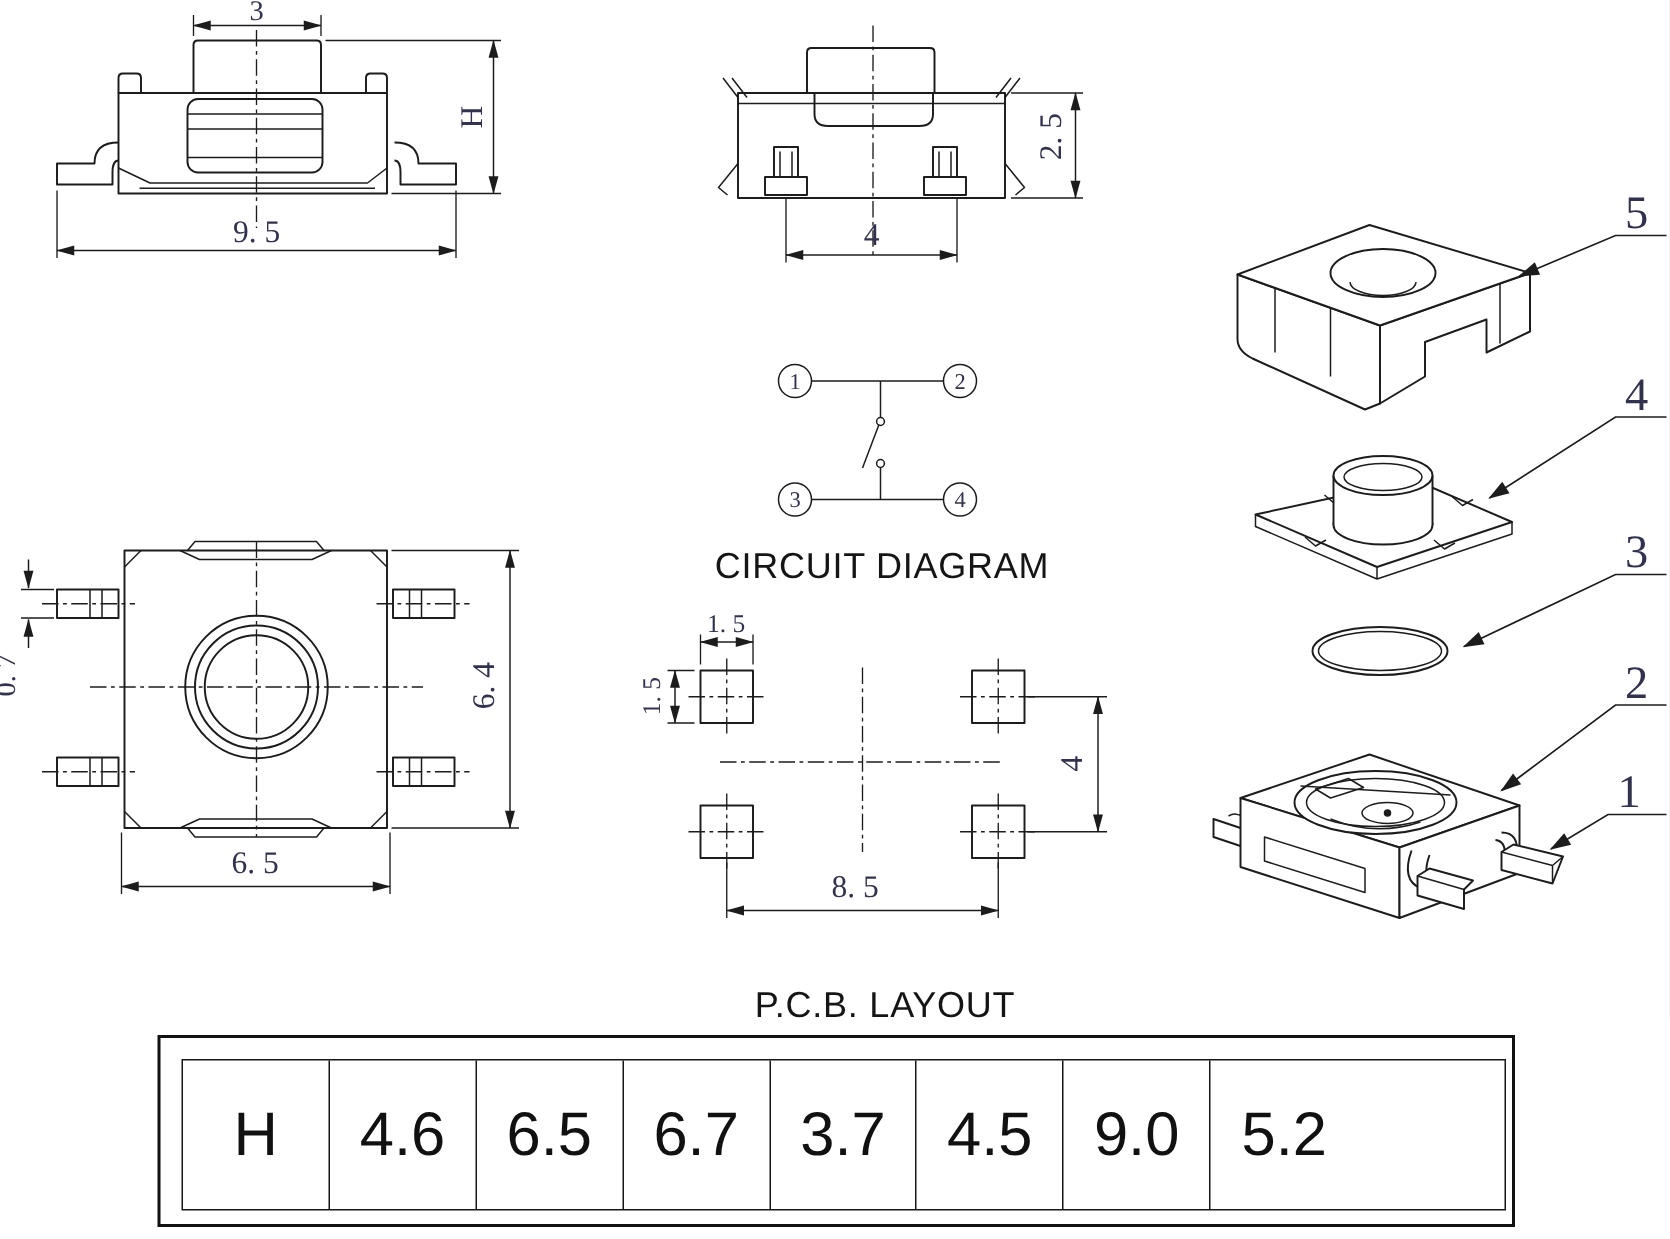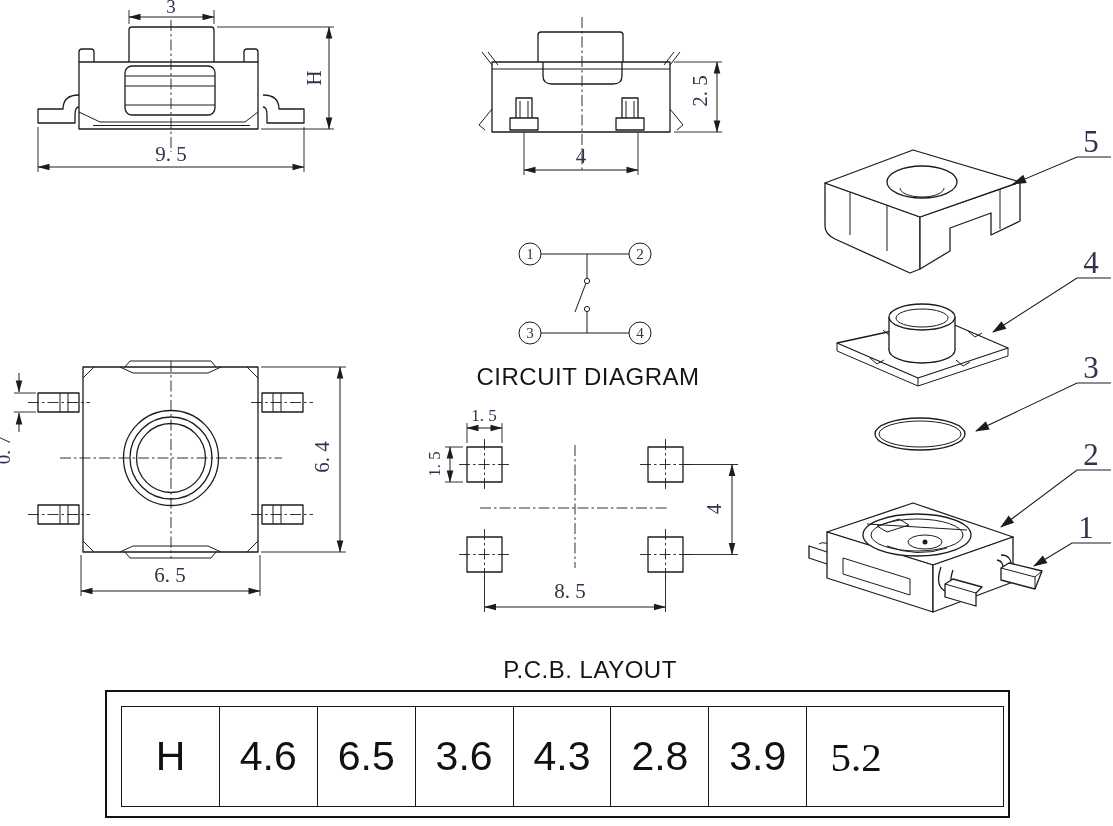--- a/index.html
+++ b/index.html
@@ -36,21 +36,21 @@
   .htable-inner{
     position:absolute;left:14px;top:14px;width:883px;height:101px;
     box-sizing:border-box;border:1.5px solid #161616;
     display:grid;grid-template-columns:repeat(9,1fr);
   }
   .hcell{
     display:flex;align-items:center;justify-content:center;
     border-right:1.5px solid #161616;
     font-family:"Liberation Sans",sans-serif;font-size:41px;color:#111;
   }
-  .hcell:last-child{border-right:none;font-family:Liberation Serif, serif;}
+  .hcell:last-child{border-right:none;}
 </style>
 </head>
 <body>
 
 <div id="canvas">
 
   <svg class="abs" style="left:25px;top:0px" width="325" height="190" viewBox="0 0 325 190">
     <defs>
       <marker id="arr" markerUnits="userSpaceOnUse" markerWidth="14" markerHeight="9" refX="12.5" refY="4.5" orient="auto-start-reverse">
         <path d="M13 4.5 L1 1.2 L1 7.8 Z" fill="#1c1c1c"></path>
@@ -287,21 +287,21 @@
       <path class="ldr" d="M316 425 H277 L239 448" marker-end="url(#larr)"></path>
       <text class="part" x="291" y="420" text-anchor="middle">1</text>
     </g>
   </svg>
 
   <div class="abs htable-outer" style="left:105px;top:690px;width:905px;height:128px">
     <div class="htable-inner">
       <div class="hcell">H</div>
       <div class="hcell">4.6</div>
       <div class="hcell">6.5</div>
-      <div class="hcell">3.6</div>
-      <div class="hcell">4.3</div>
-      <div class="hcell">2.8</div>
-      <div class="hcell">3.9</div>
+      <div class="hcell">6.7</div>
+      <div class="hcell">3.7</div>
+      <div class="hcell">4.5</div>
+      <div class="hcell">9.0</div>
       <div class="hcell">5.2</div>
     </div>
   </div>
 
 </div>
 
 </body></html>

